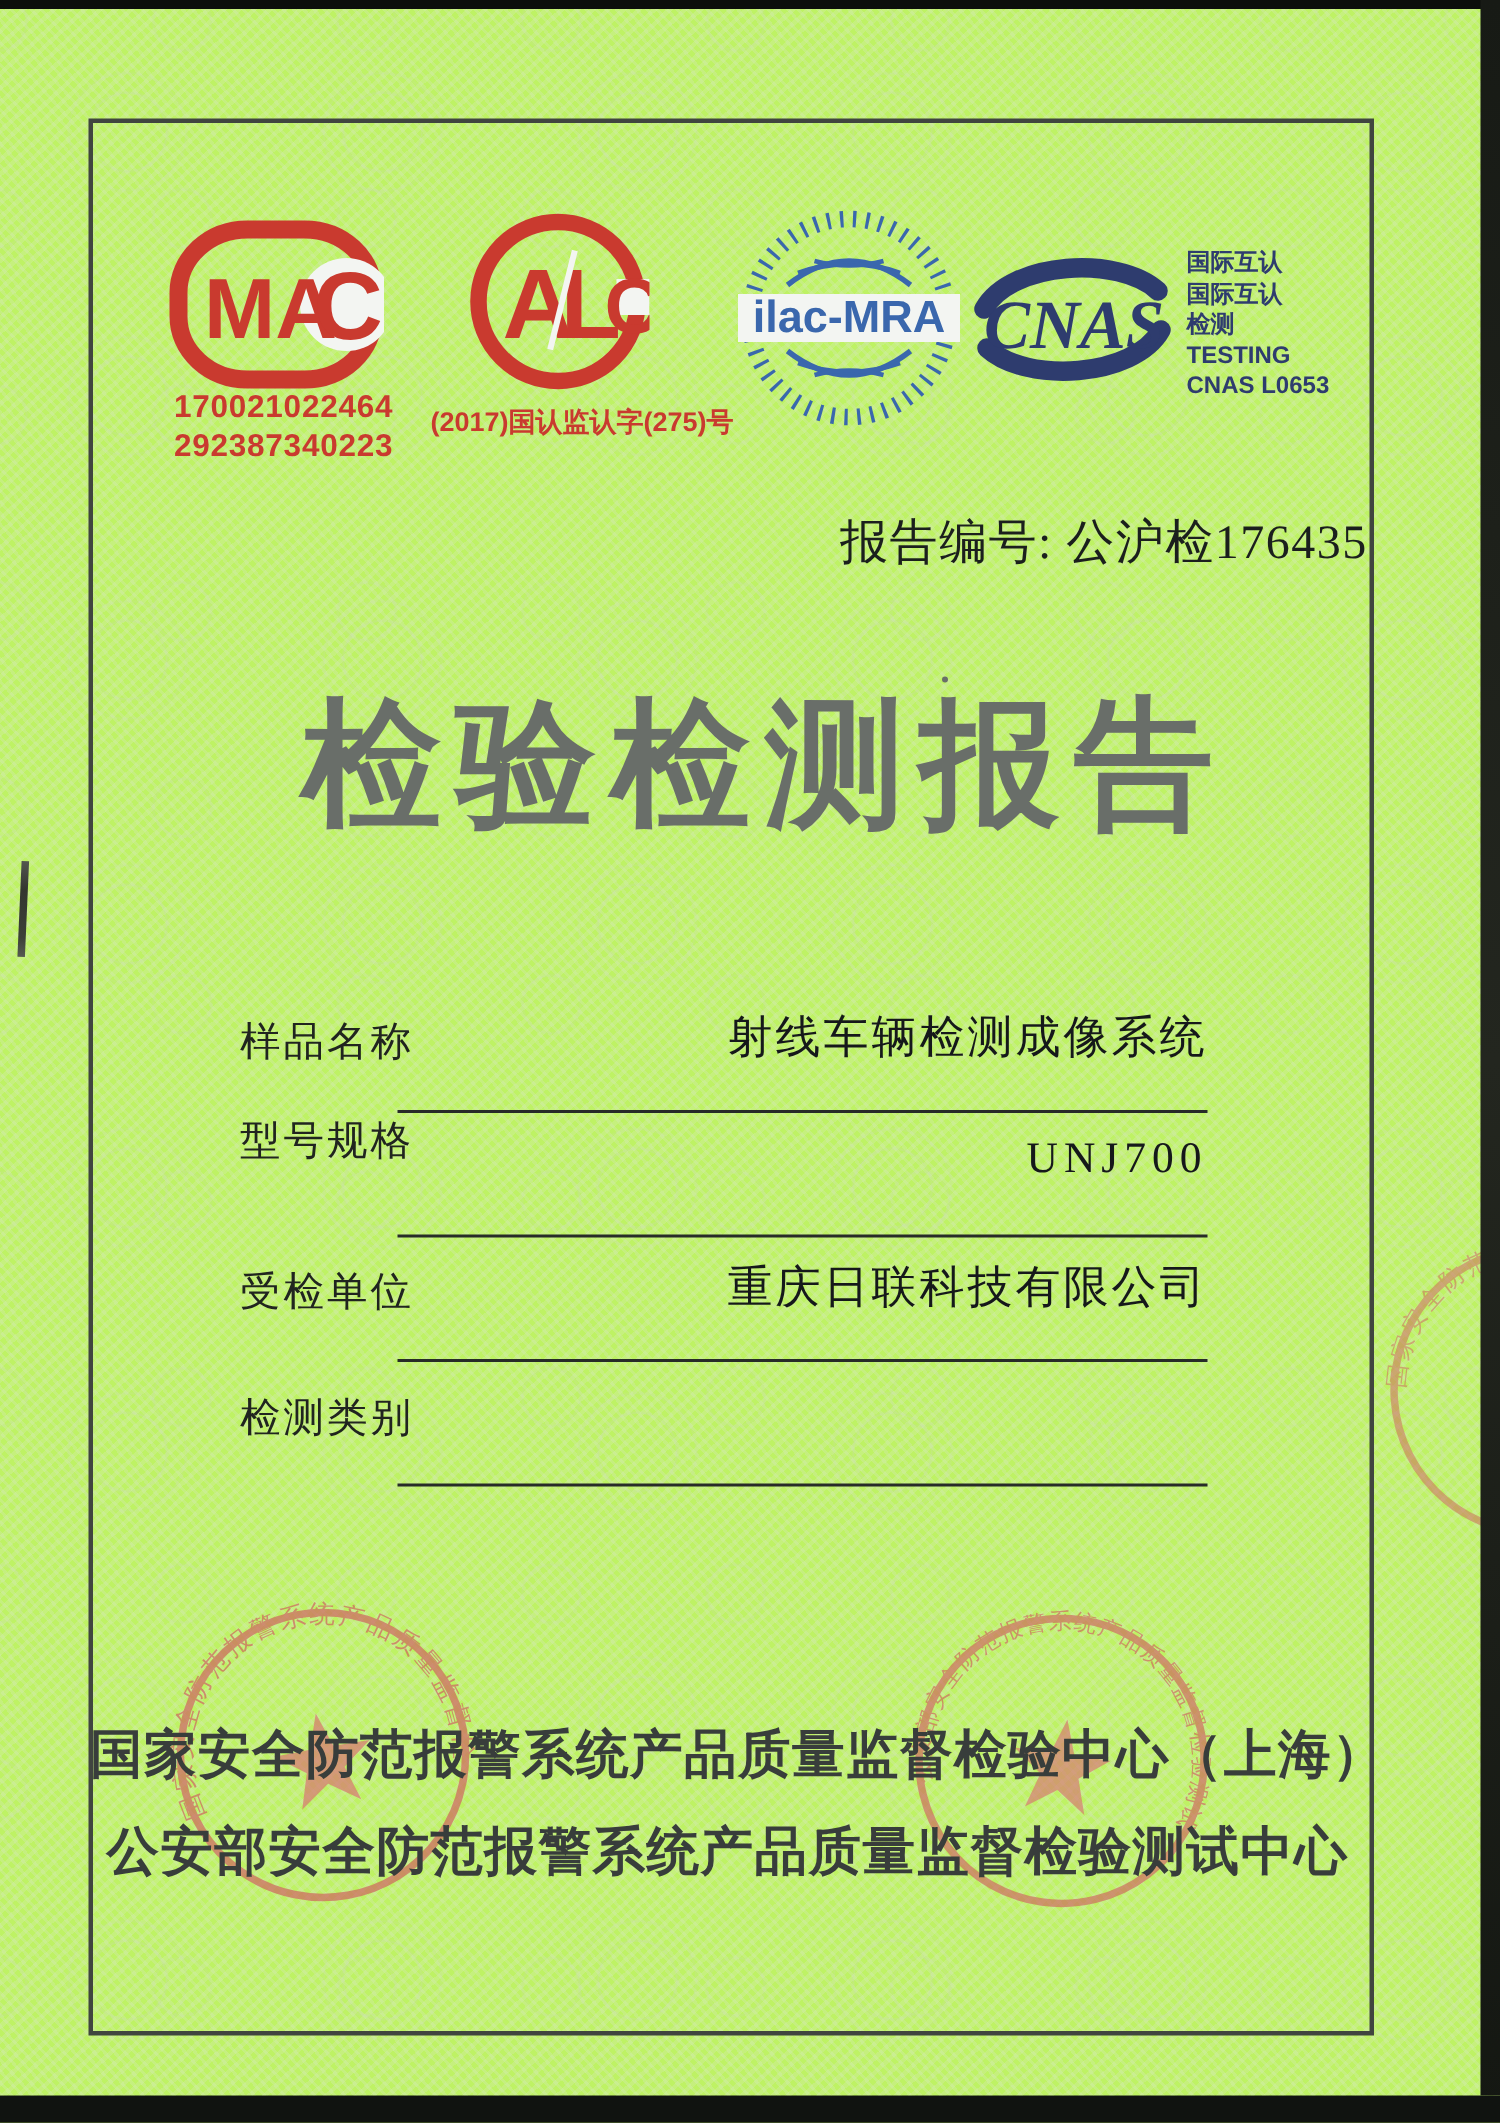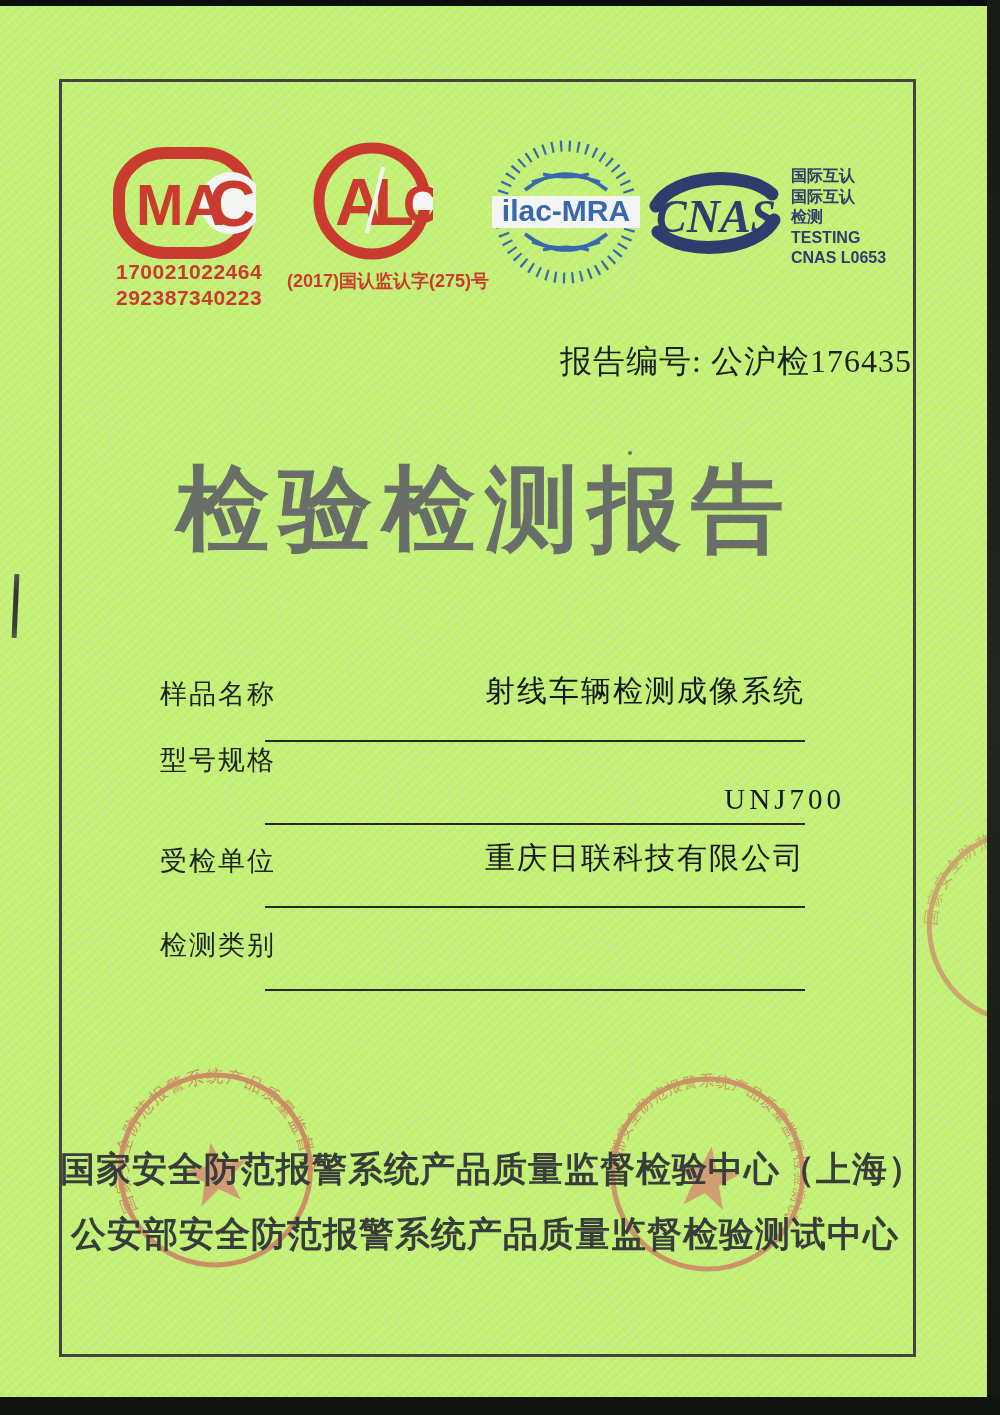--- a/index.html
+++ b/index.html
@@ -28,21 +28,21 @@
   
   #cal-text{left:283px;top:269px;width:210px;color:#c93a2f;font-family:"Liberation Sans",sans-serif;
     font-weight:bold;font-size:18px;text-align:center;}
   
   #cnas-block{left:791px;top:166px;color:#2e3c6e;font-weight:bold;font-size:16px;line-height:20.5px;
     font-family:"Liberation Sans",sans-serif;}
   #cnas-block span{display:block;}
 
   #report-no{left:560px;top:340px;width:340px;font-size:32px;color:#1b1f1d;letter-spacing:1px;white-space:nowrap;z-index:3;}
   #doc-title{left:60px;top:447px;width:850px;text-align:center;font-size:93px;font-weight:bold;
-    color:#696e69;letter-spacing:10px;white-space:nowrap;z-index:3;}
+    color:#696e69;letter-spacing:10px;white-space:nowrap;z-index:3;padding-left:25px;}
 
   .row-label{left:160px;font-size:27px;color:#20241f;letter-spacing:2px;z-index:3;}
   .row-value{left:265px;width:540px;text-align:right;font-size:30px;color:#15181a;letter-spacing:2px;z-index:3;}
   .row-line{left:265px;width:540px;height:0;border-top:2px solid #272b28;z-index:3;}
   .mono-ish{letter-spacing:4px;font-size:29px;}
 
   .footer-line{left:60px;width:850px;text-align:center;font-weight:bold;color:#383d3b;
     font-size:35px;letter-spacing:1px;white-space:nowrap;z-index:4;}
 
   .stamp{position:absolute;z-index:2;}
@@ -112,21 +112,21 @@
 
   <div id="speck"></div>
 
   <div class="abs" id="doc-title">检验检测报告</div>
 
   <div class="abs row-label" style="top:676px;">样品名称</div>
   <div class="abs row-value" style="top:671px;">射线车辆检测成像系统</div>
   <div class="abs row-line" style="top:740px;"></div>
 
   <div class="abs row-label" style="top:742px;">型号规格</div>
-  <div class="abs row-value mono-ish" style="top:783px;margin-left:40px;">UNJ700</div>
+  <div class="abs row-value mono-ish" style="top:756px;">UNJ700</div>
   <div class="abs row-line" style="top:823px;"></div>
 
   <div class="abs row-label" style="top:843px;text-align:right;">受检单位</div>
   <div class="abs row-value" style="top:838px;">重庆日联科技有限公司</div>
   <div class="abs row-line" style="top:906px;"></div>
 
   <div class="abs row-label" style="top:927px;">检测类别</div>
   <div class="abs row-line" style="top:989px;"></div>
 
   <svg class="stamp" style="left:105px;top:1058px;opacity:.68;transform:rotate(-10deg);" width="220" height="220" viewBox="0 0 220 220">

